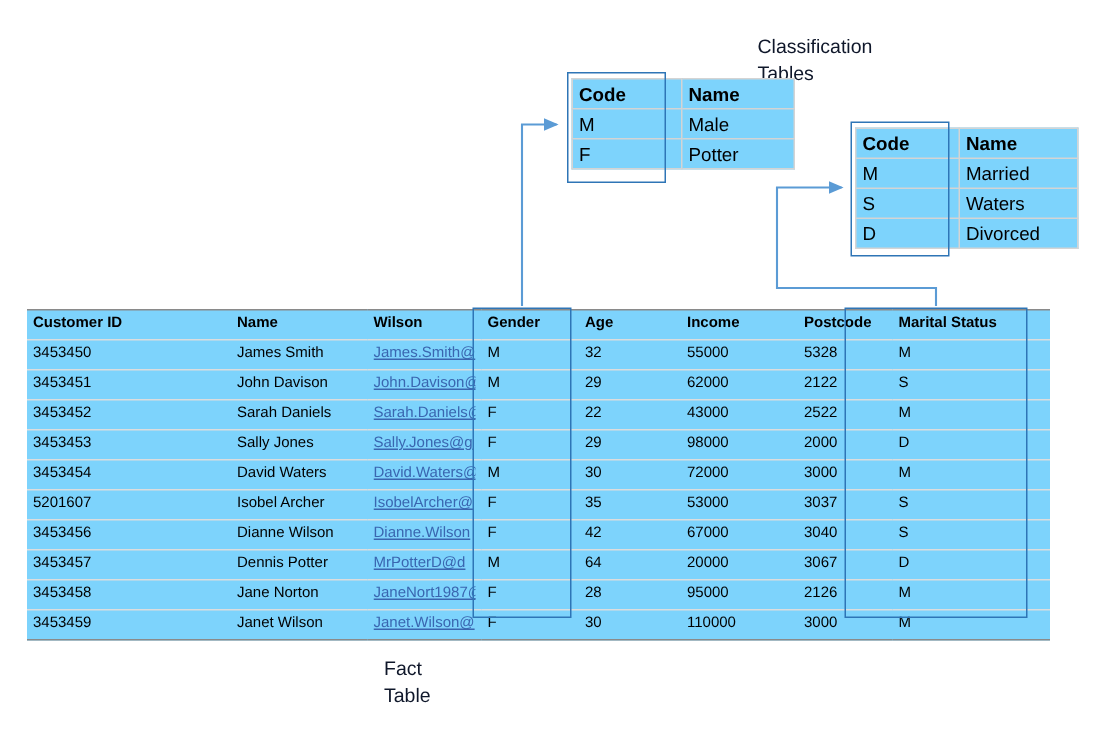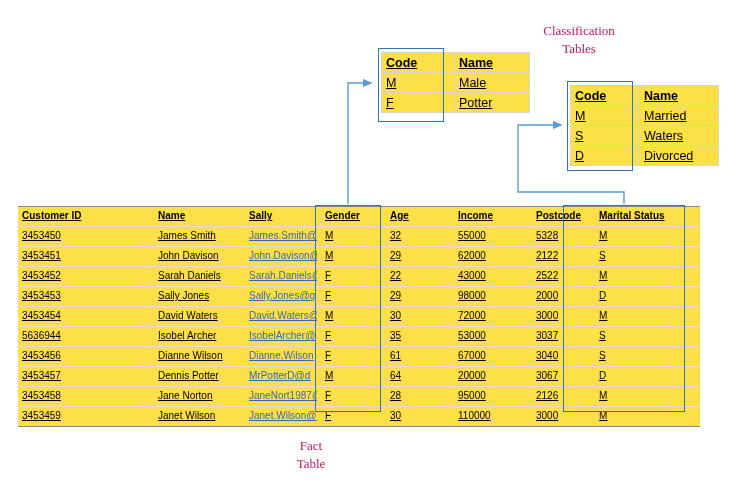--- a/index.html
+++ b/index.html
@@ -12,25 +12,24 @@
     height: 495px;
     position: relative;
     font-family: "Liberation Sans", sans-serif;
     overflow: hidden;
   }
 
   
   .wtable {
     position: absolute;
     border-collapse: collapse;
-    background: #fde047;
+    background: #7dd3fc;
     font-size: 12.5px;
     color: #000000;
     table-layout: fixed;
-    text-decoration: underline;
   }
   .wtable td, .wtable th {
     border: 1px solid #d4d4d4;
     padding: 1px 4px;
     text-align: left;
     font-weight: normal;
     white-space: nowrap;
     overflow: hidden;
     vertical-align: middle;
     line-height: 1.28;
@@ -106,25 +105,24 @@
     position: absolute;
     left: 0; top: 0;
     width: 736px; height: 495px;
     pointer-events: none;
   }
 
   
   .caption {
     position: absolute;
     font-size: 13px;
-    color: #be185d;
-    text-align: center;
+    color: #0f172a;
+    text-align: left;
     line-height: 1.35;
     white-space: pre-line;
-    font-family: Liberation Serif, serif;
   }
   #caption-classification { left: 505px; top: 22px; width: 148px; }
   #caption-fact           { left: 256px; top: 437px; width: 110px; }
 </style>
 </head>
 <body>
 
 <div class="caption" id="caption-classification">Classification
 Tables</div>
 
@@ -181,21 +179,21 @@
     <col style="width:65px">
     <col style="width:68px">
     <col style="width:78px">
     <col style="width:63px">
     <col style="width:105px">
   </colgroup>
   <thead>
     <tr>
       <th>Customer ID</th>
       <th>Name</th>
-      <th>Sally</th>
+      <th>Wilson</th>
       <th>Gender</th>
       <th>Age</th>
       <th>Income</th>
       <th>Postcode</th>
       <th>Marital Status</th>
     </tr>
   </thead>
   <tbody id="fact-body">
       <tr>
         <td>3453450</td>
@@ -251,39 +249,39 @@
         <td>
           <span class="em">David.Waters@</span>
         </td>
         <td>M</td>
         <td>30</td>
         <td>72000</td>
         <td>3000</td>
         <td>M</td>
       </tr>
       <tr>
-        <td>5636944</td>
+        <td>5201607</td>
         <td>Isobel Archer</td>
         <td>
           <span class="em">IsobelArcher@</span>
         </td>
         <td>F</td>
         <td>35</td>
         <td>53000</td>
         <td>3037</td>
         <td>S</td>
       </tr>
       <tr>
         <td>3453456</td>
         <td>Dianne Wilson</td>
         <td>
           <span class="em">Dianne.Wilson</span>
         </td>
         <td>F</td>
-        <td>61</td>
+        <td>42</td>
         <td>67000</td>
         <td>3040</td>
         <td>S</td>
       </tr>
       <tr>
         <td>3453457</td>
         <td>Dennis Potter</td>
         <td>
           <span class="em">MrPotterD@d</span>
         </td>

